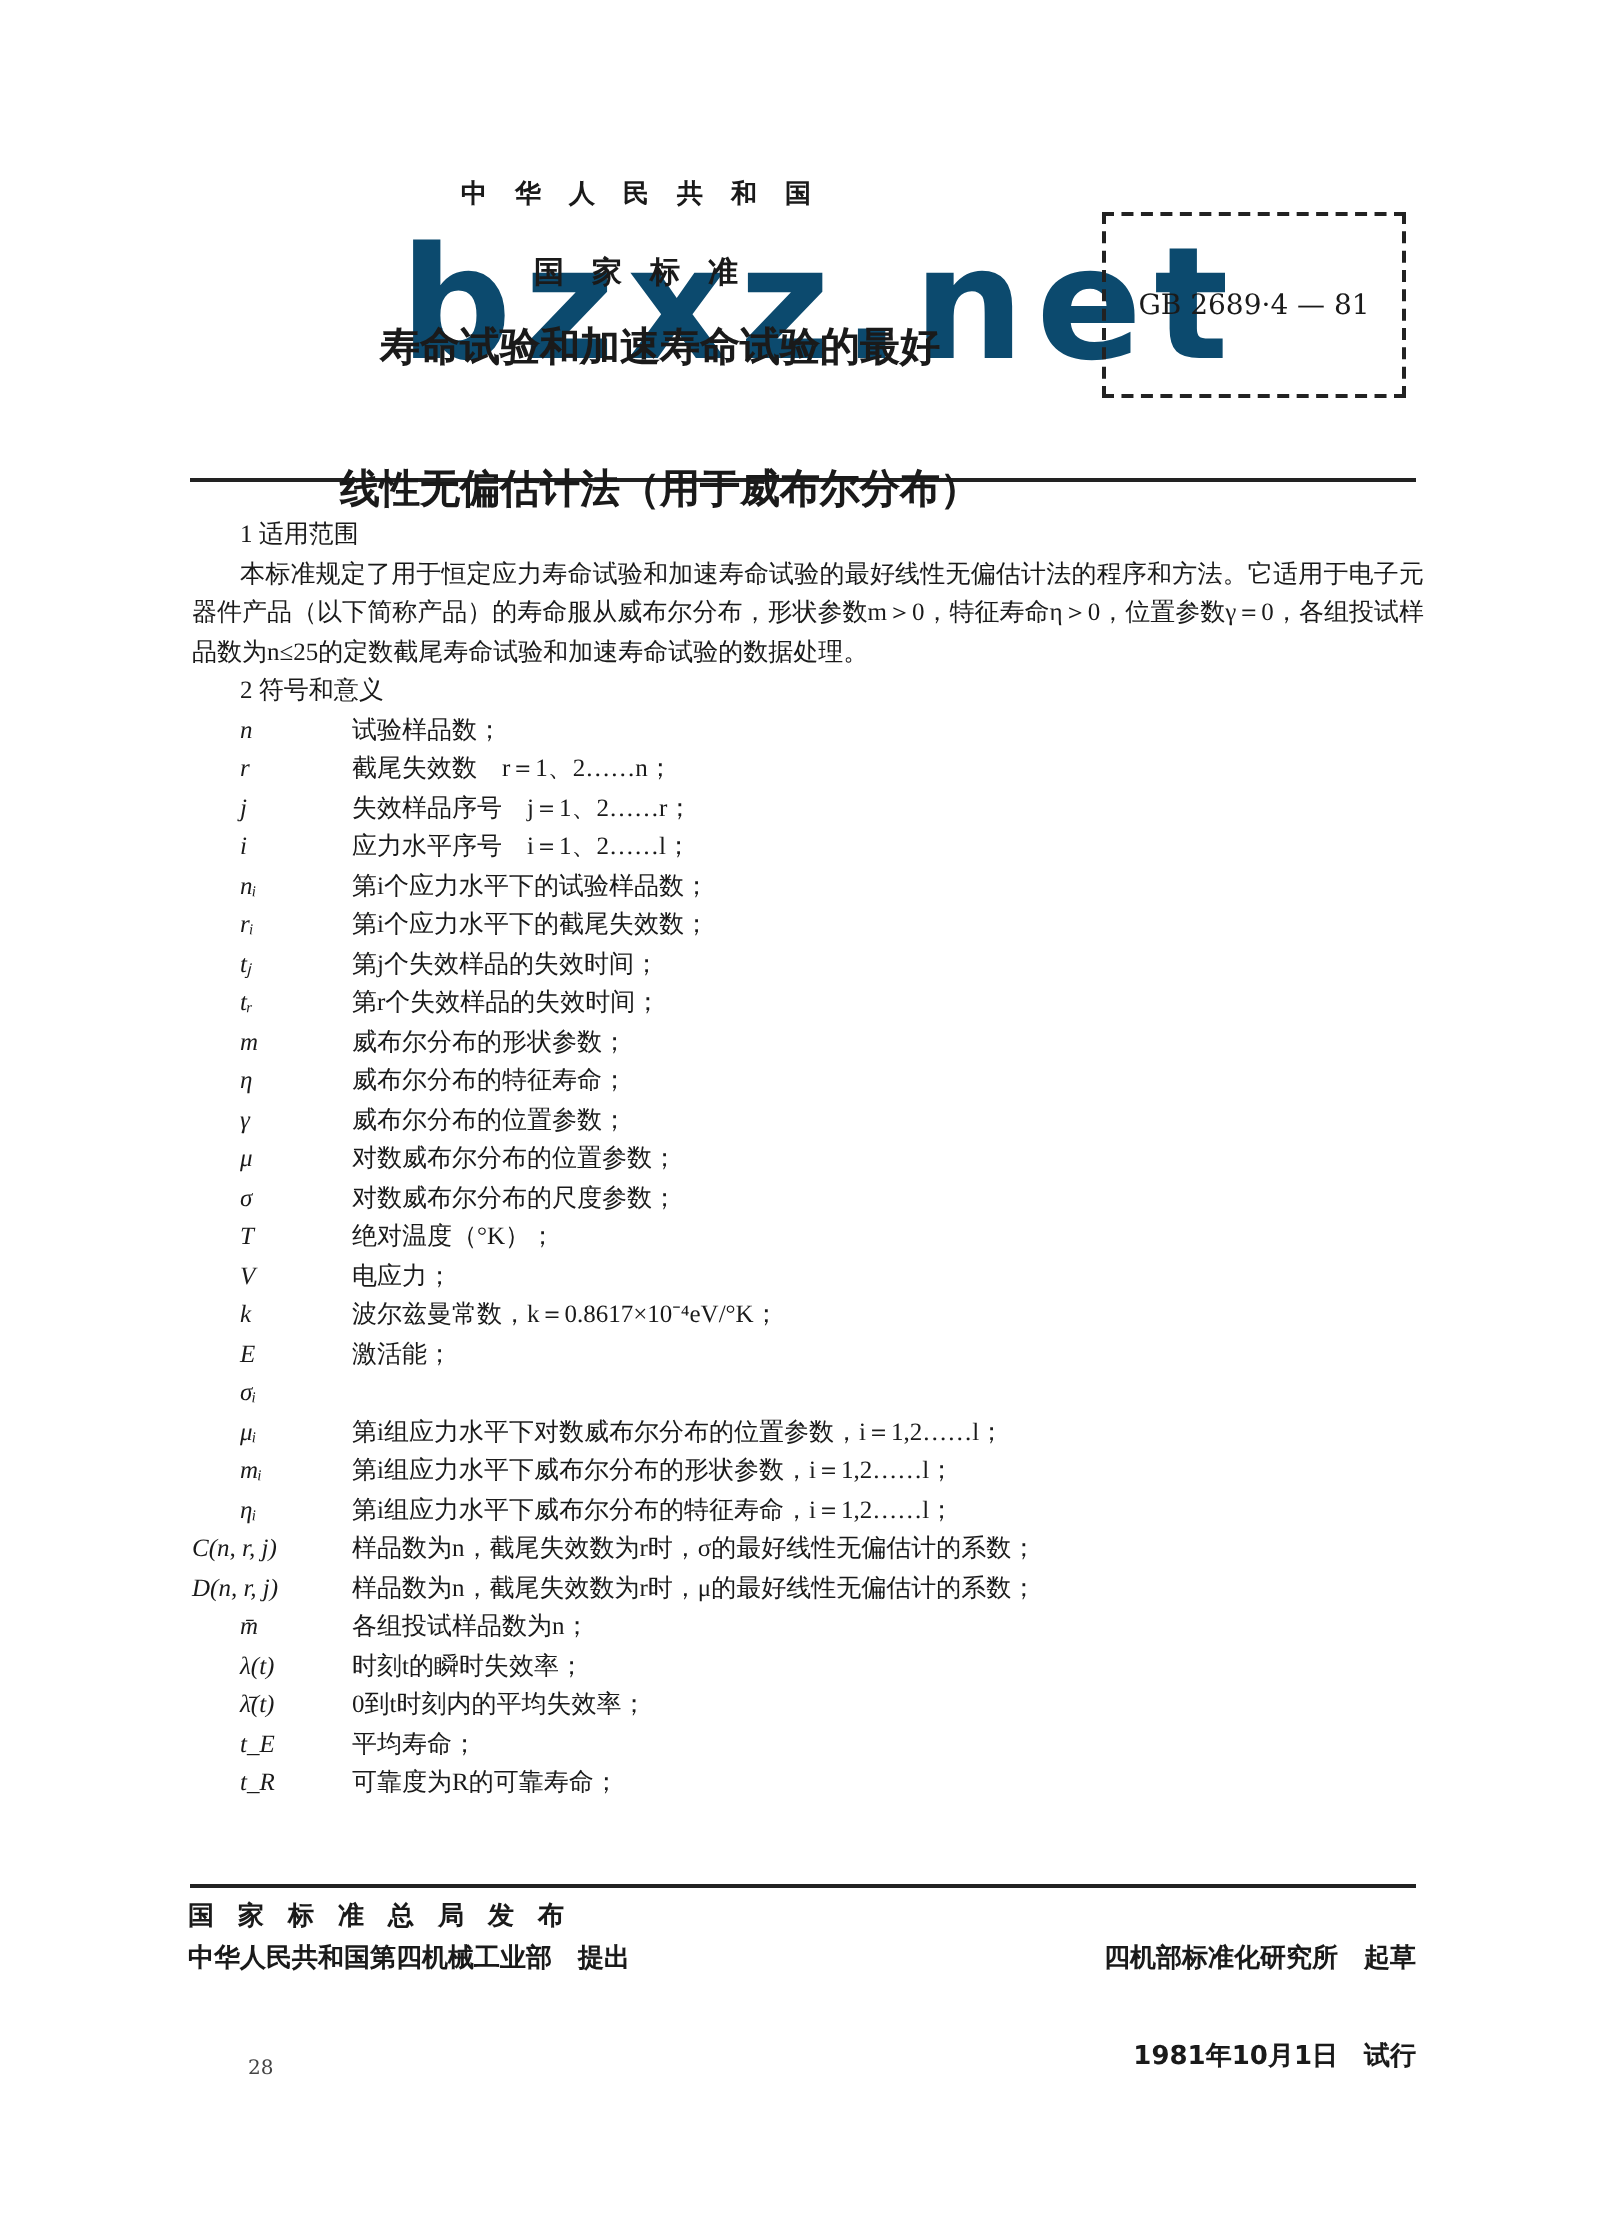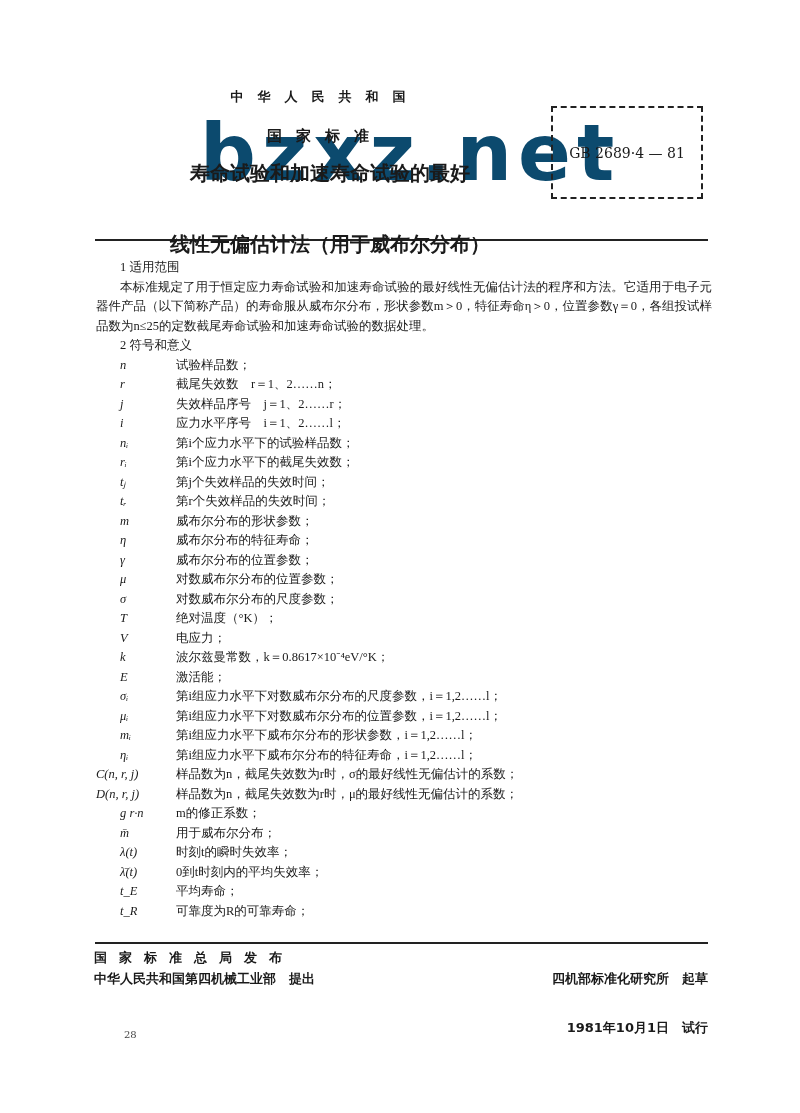--- a/index.html
+++ b/index.html
@@ -132,21 +132,20 @@
       <div class="sym-row">
         <span class="sym ">k</span>
         <span class="desc">波尔兹曼常数，k＝0.8617×10⁻⁴eV/°K；</span>
       </div>
       <div class="sym-row">
         <span class="sym ">E</span>
         <span class="desc">激活能；</span>
       </div>
       <div class="sym-row">
         <span class="sym ">σᵢ</span>
-        <span class="desc">第i组应力水平下对数威布尔分布的尺度参数，i＝1,2……l；</span>
       </div>
       <div class="sym-row">
         <span class="sym ">μᵢ</span>
         <span class="desc">第i组应力水平下对数威布尔分布的位置参数，i＝1,2……l；</span>
       </div>
       <div class="sym-row">
         <span class="sym ">mᵢ</span>
         <span class="desc">第i组应力水平下威布尔分布的形状参数，i＝1,2……l；</span>
       </div>
       <div class="sym-row">
@@ -159,26 +158,22 @@
         <span class="sym wide">C(n, r, j)</span>
         <span class="desc">样品数为n，截尾失效数为r时，σ的最好线性无偏估计的系数；</span>
       </div>
       <div class="sym-row">
         <span class="sym wide">D(n, r, j)</span>
         <span class="desc">样品数为n，截尾失效数为r时，μ的最好线性无偏估计的系数；</span>
       </div>
     </div>
   <div id="more">
       <div class="sym-row">
-        <span class="sym mid">g r·n</span>
-        <span class="desc">m的修正系数；</span>
-      </div>
-      <div class="sym-row">
         <span class="sym mid">m̄</span>
-        <span class="desc">用于威布尔分布；</span>
+        <span class="desc">各组投试样品数为n；</span>
       </div>
       <div class="sym-row">
         <span class="sym mid">λ(t)</span>
         <span class="desc">时刻t的瞬时失效率；</span>
       </div>
       <div class="sym-row">
         <span class="sym mid">λ̄(t)</span>
         <span class="desc">0到t时刻内的平均失效率；</span>
       </div>
       <div class="sym-row">

